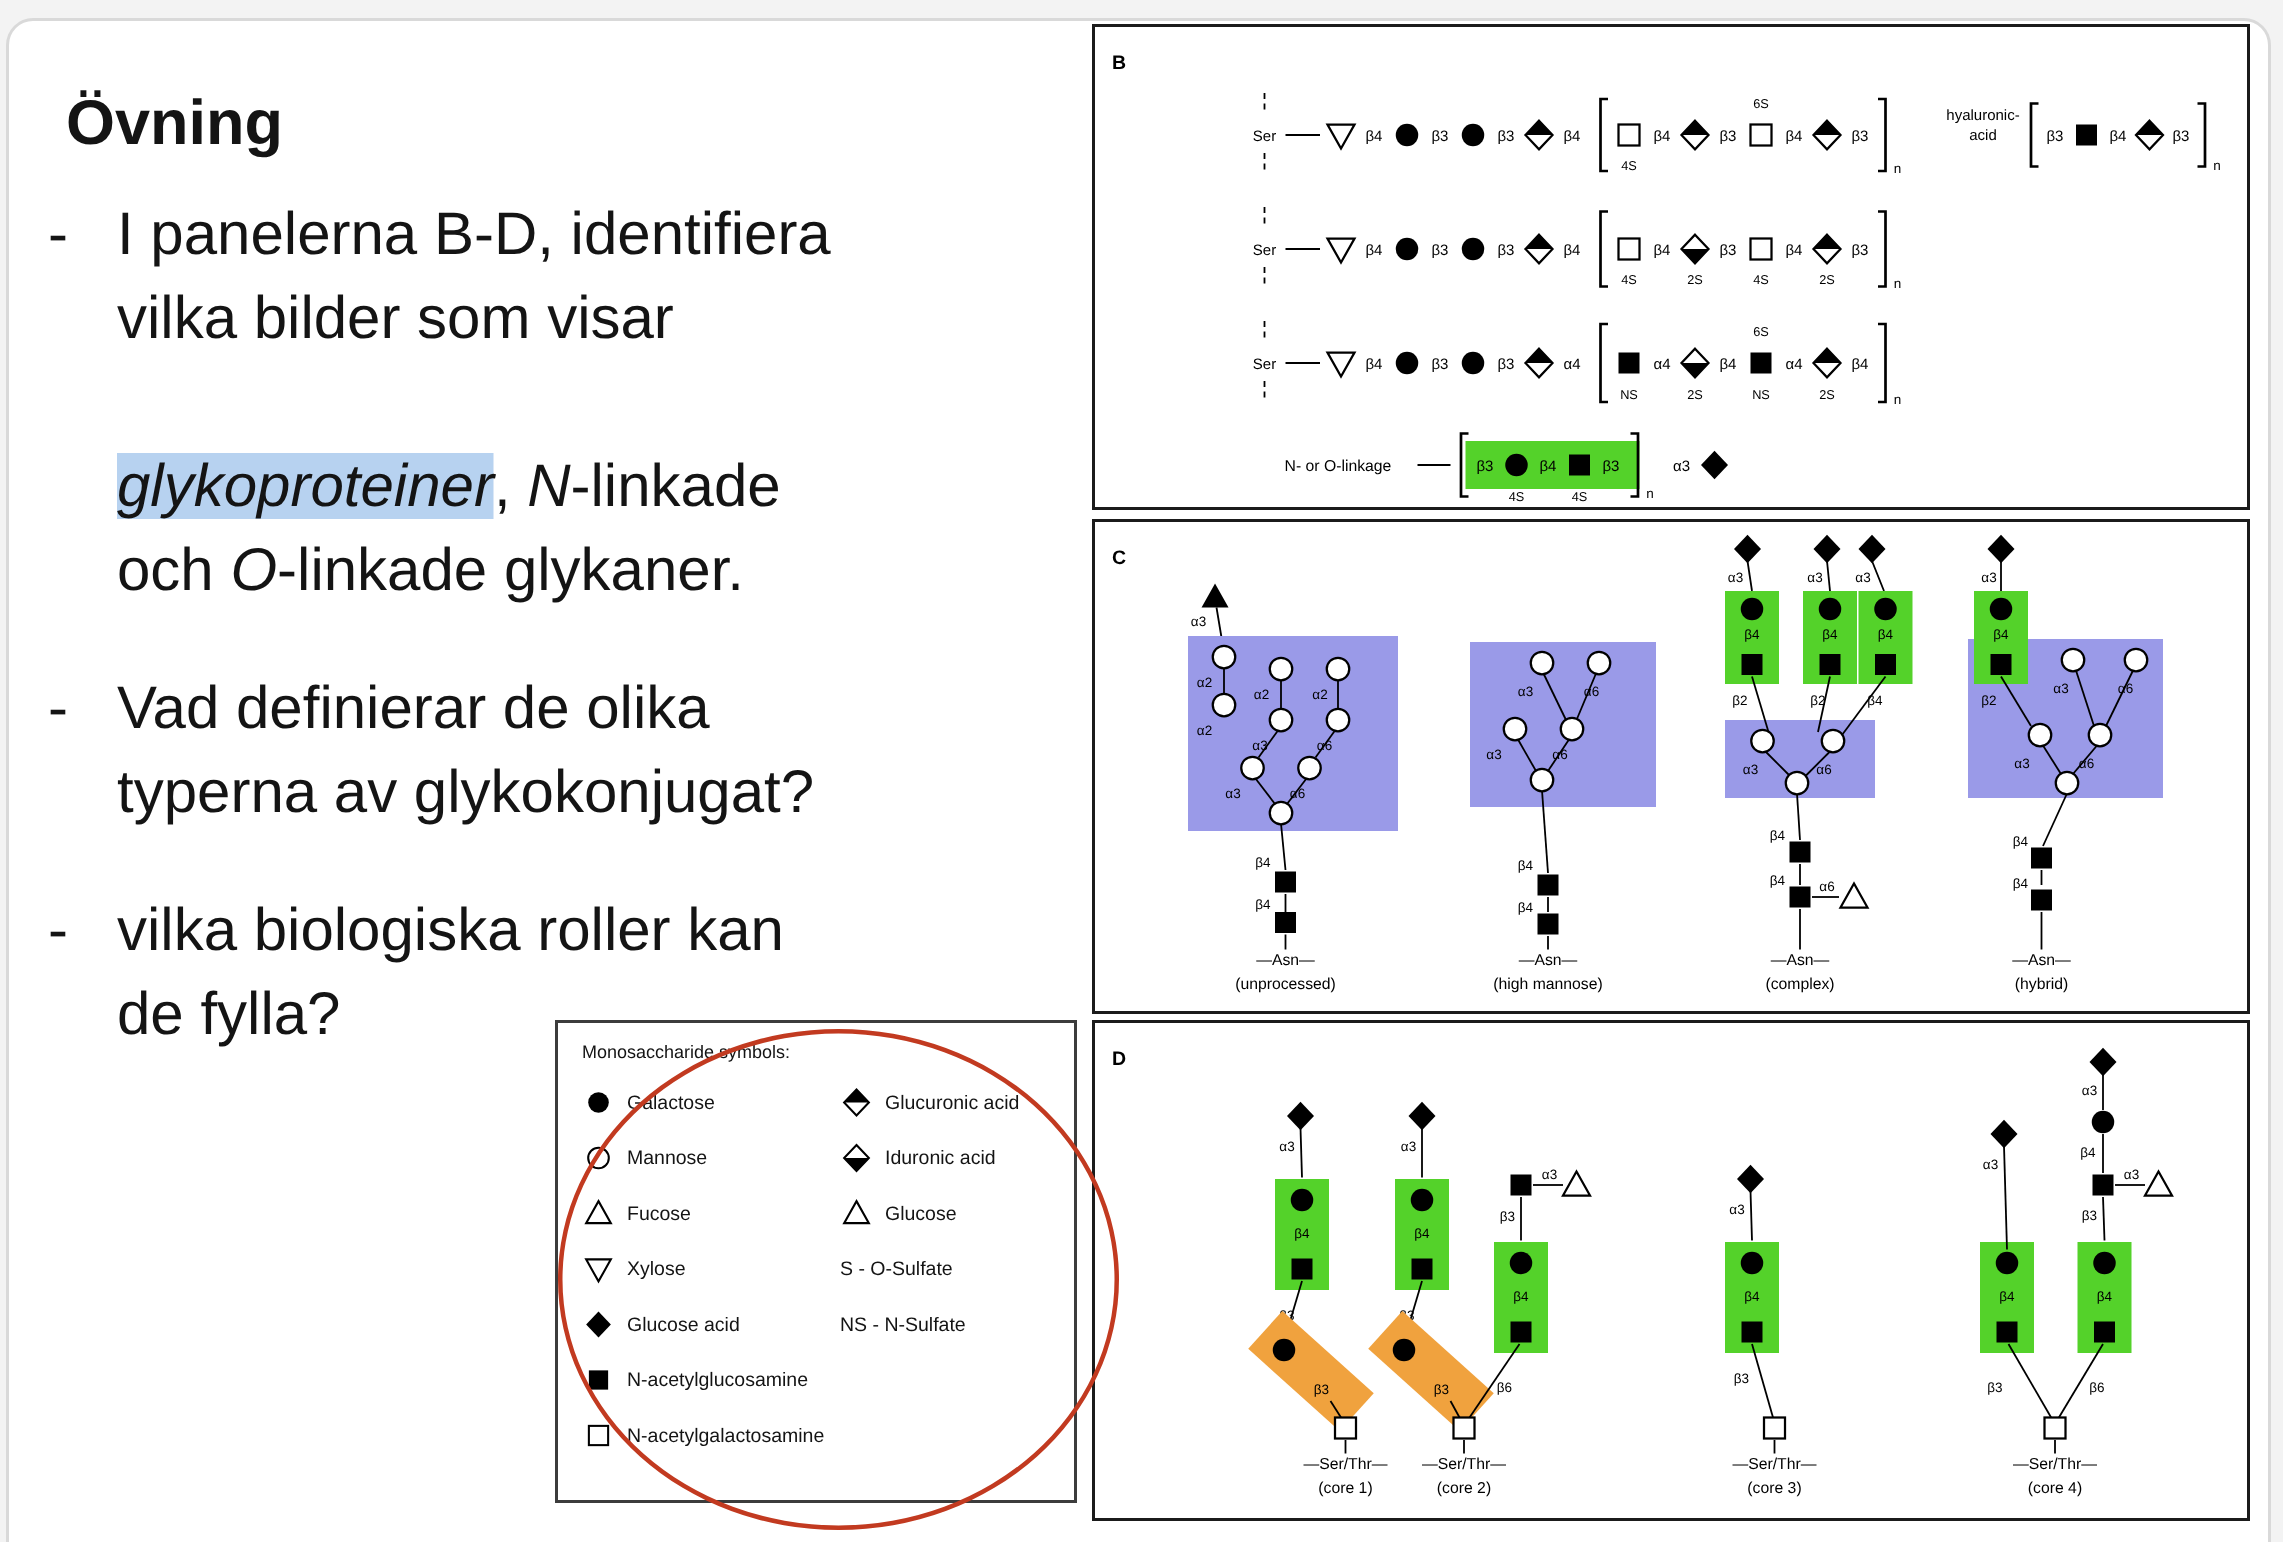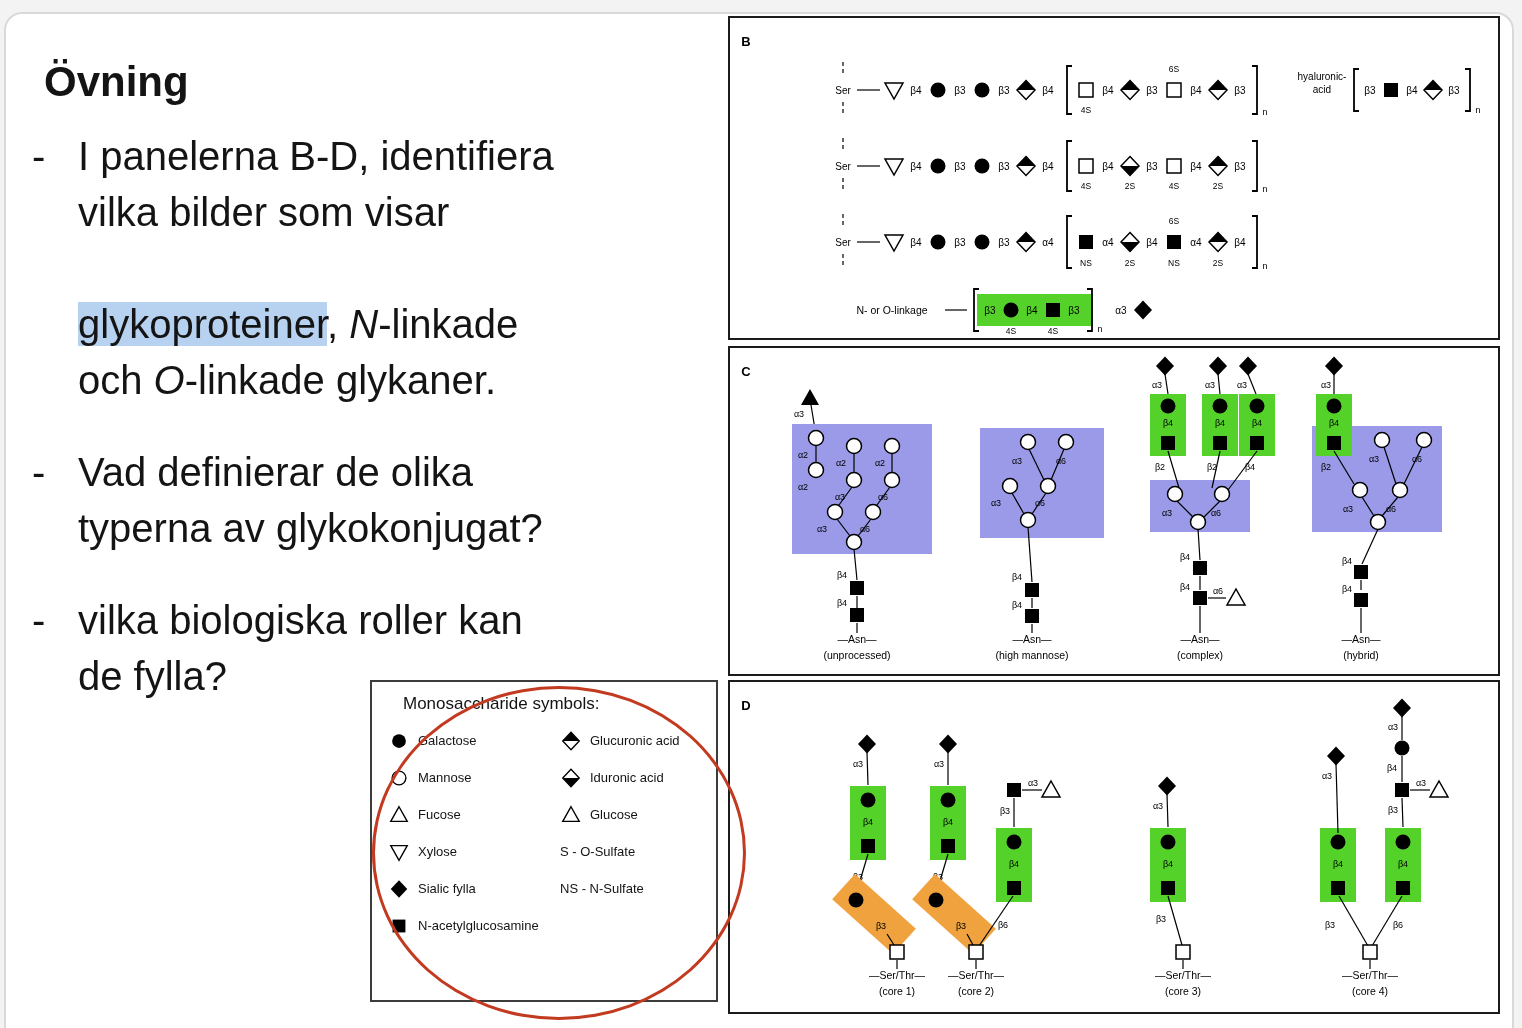--- a/index.html
+++ b/index.html
@@ -5,31 +5,31 @@
   html,body{margin:0;padding:0;}
   body{width:1522px;height:1028px;position:relative;overflow:hidden;
        background:#f3f3f3;font-family:"Liberation Sans",sans-serif;color:#141414;}
   .frame{position:absolute;left:4px;top:12px;width:1510px;height:1016px;background:#ffffff;
          border:2px solid #d9d9d9;border-bottom:none;border-radius:18px 18px 0 0;box-sizing:border-box;}
   .textblock{position:absolute;left:32px;top:58px;width:684px;}
   .title{font-size:42px;font-weight:700;margin:0 0 22px 12px;}
   .bullet{display:flex;margin-bottom:36px;font-size:40px;line-height:56px;}
   .bullet .dash{width:46px;flex:none;}
   .btext{flex:1;}
-  .hl{background:#b7d2f0;}
+  .hl{background:#b7d2f0;font-style:italic;}
   .it{font-style:italic;}
   .panel{position:absolute;border:2px solid #1b1b1b;background:#fff;box-sizing:border-box;}
   #panelB{left:728px;top:16px;width:772px;height:324px;}
   #panelC{left:728px;top:346px;width:772px;height:330px;}
   #panelD{left:728px;top:680px;width:772px;height:334px;}
   .panel svg{position:absolute;left:0;top:0;width:100%;height:100%;}
   svg text{font-family:"Liberation Sans",sans-serif;fill:#000;}
   .legend{position:absolute;left:370px;top:680px;width:348px;height:322px;border:2px solid #3c3c3c;
           background:#fff;box-sizing:border-box;padding:12px 0 0 16px;}
-  .legend-title{font-size:17px;margin:0 0 8px 15px;}
+  .legend-title{font-size:12px;margin:0 0 8px 0;}
   .legend-cols{display:flex;}
   .lcol{display:flex;flex-direction:column;text-align:center;}
   .lcol.left{width:172px;}
   .legend-row{display:flex;align-items:center;height:37px;font-size:13px;}
   .legend-row svg{width:22px;height:22px;margin-right:8px;flex:none;}
   .ellipse{position:absolute;left:372px;top:686px;width:368px;height:328px;border:3px solid #c23a20;
            border-radius:50%;pointer-events:none;z-index:5;}
 </style>
 </head>
 <body>
@@ -651,29 +651,37 @@
             </g>
           </svg>
           <span>Xylose</span>
         </div>
         <div class="legend-row">
           <svg viewBox="0 0 24 24">
             <g>
               <polygon points="12,2.5 21,12 12,21.5 3,12" fill="#000"></polygon>
             </g>
           </svg>
-          <span>Sialic fylla</span>
+          <span>Glucose acid</span>
         </div>
         <div class="legend-row">
           <svg viewBox="0 0 24 24">
             <g>
               <rect x="5" y="5" width="14" height="14" fill="#000"></rect>
             </g>
           </svg>
           <span>N-acetylglucosamine</span>
+        </div>
+        <div class="legend-row">
+          <svg viewBox="0 0 24 24">
+            <g>
+              <rect x="5" y="5" width="14" height="14" fill="#fff" stroke="#000" stroke-width="1.5"></rect>
+            </g>
+          </svg>
+          <span>N-acetylgalactosamine</span>
         </div>
       </div>
       <div class="lcol right">
         <div class="legend-row">
           <svg viewBox="0 0 24 24">
             <g>
               <polygon points="12,2.5 21,12 12,21.5 3,12" fill="#fff" stroke="#000" stroke-width="1.5"></polygon>
               <path d="M 3 12 L 12 2.5 L 21 12 Z" fill="#000"></path>
             </g>
           </svg>

